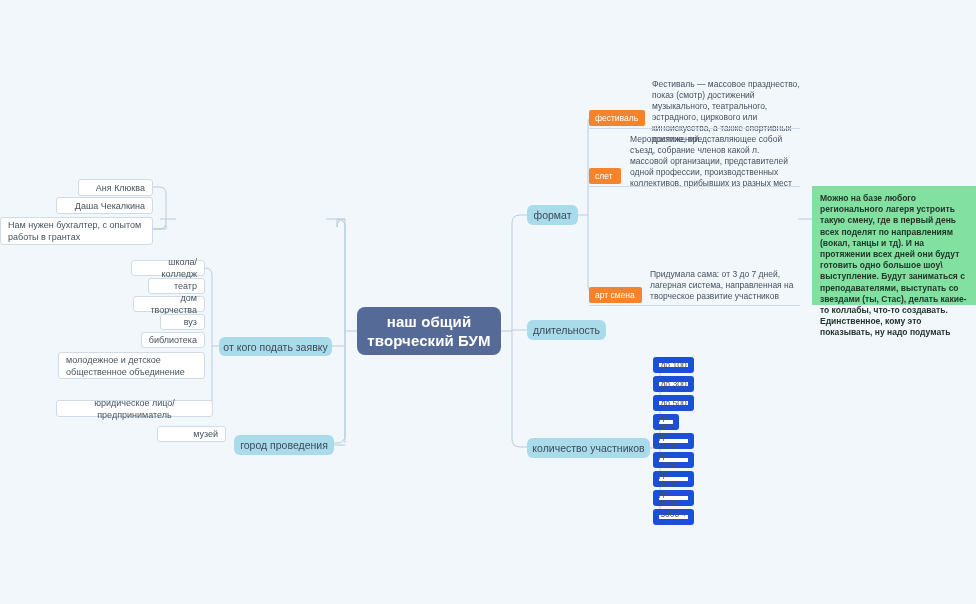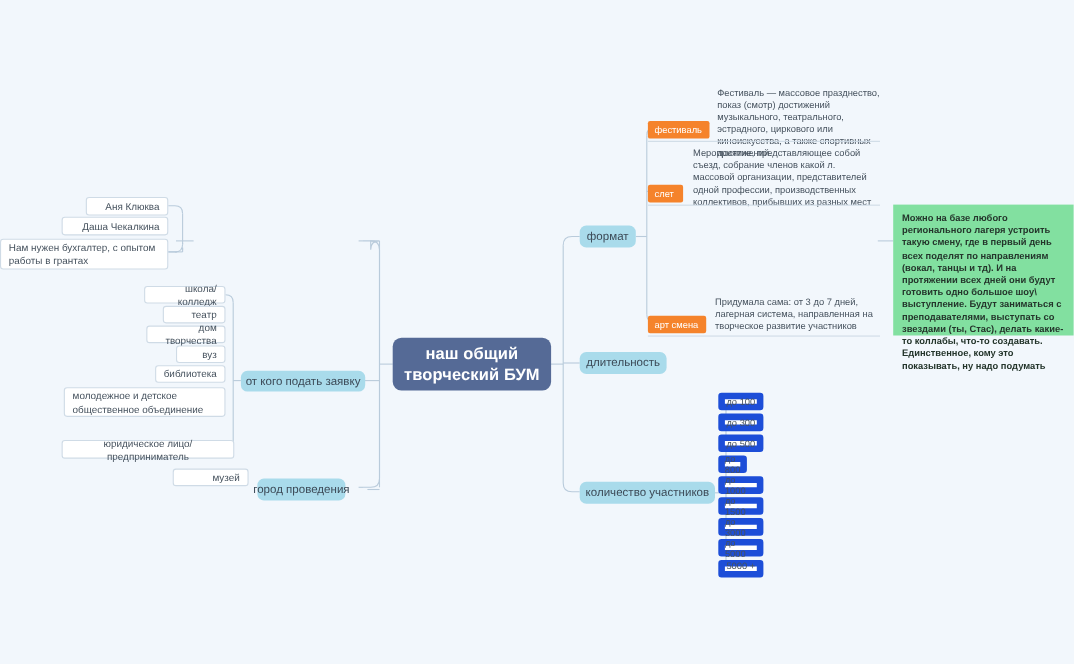--- a/index.html
+++ b/index.html
@@ -241,21 +241,21 @@
   <div class="leaf left-align" style="left:58px; top:352px; width:147px; height:27px;">
     <span>молодежное и детское общественное объединение</span>
   </div>
   <div class="leaf right-align" style="left:157px; top:382px; width:69px; height:16px;margin-top:44px;">
     <span>музей</span>
   </div>
   <div class="leaf center-align" style="left:56px; top:400px; width:157px; height:17px;">
     <span>юридическое лицо/ предприниматель</span>
   </div>
 
-  <div class="pill" style="left:234px; top:435px; width:80px; height:20px;">
+  <div class="pill" style="left:234px; top:435px; width:100px; height:20px;">
     <span>город проведения</span>
   </div>
 
   <div class="pill" style="left:527px; top:205px; width:51px; height:20px;">
     <span>формат</span>
   </div>
 
   <div class="fmt-tag" style="left:589px; top:110px; width:56px; height:16px;">
     <span>фестиваль</span>
   </div>

